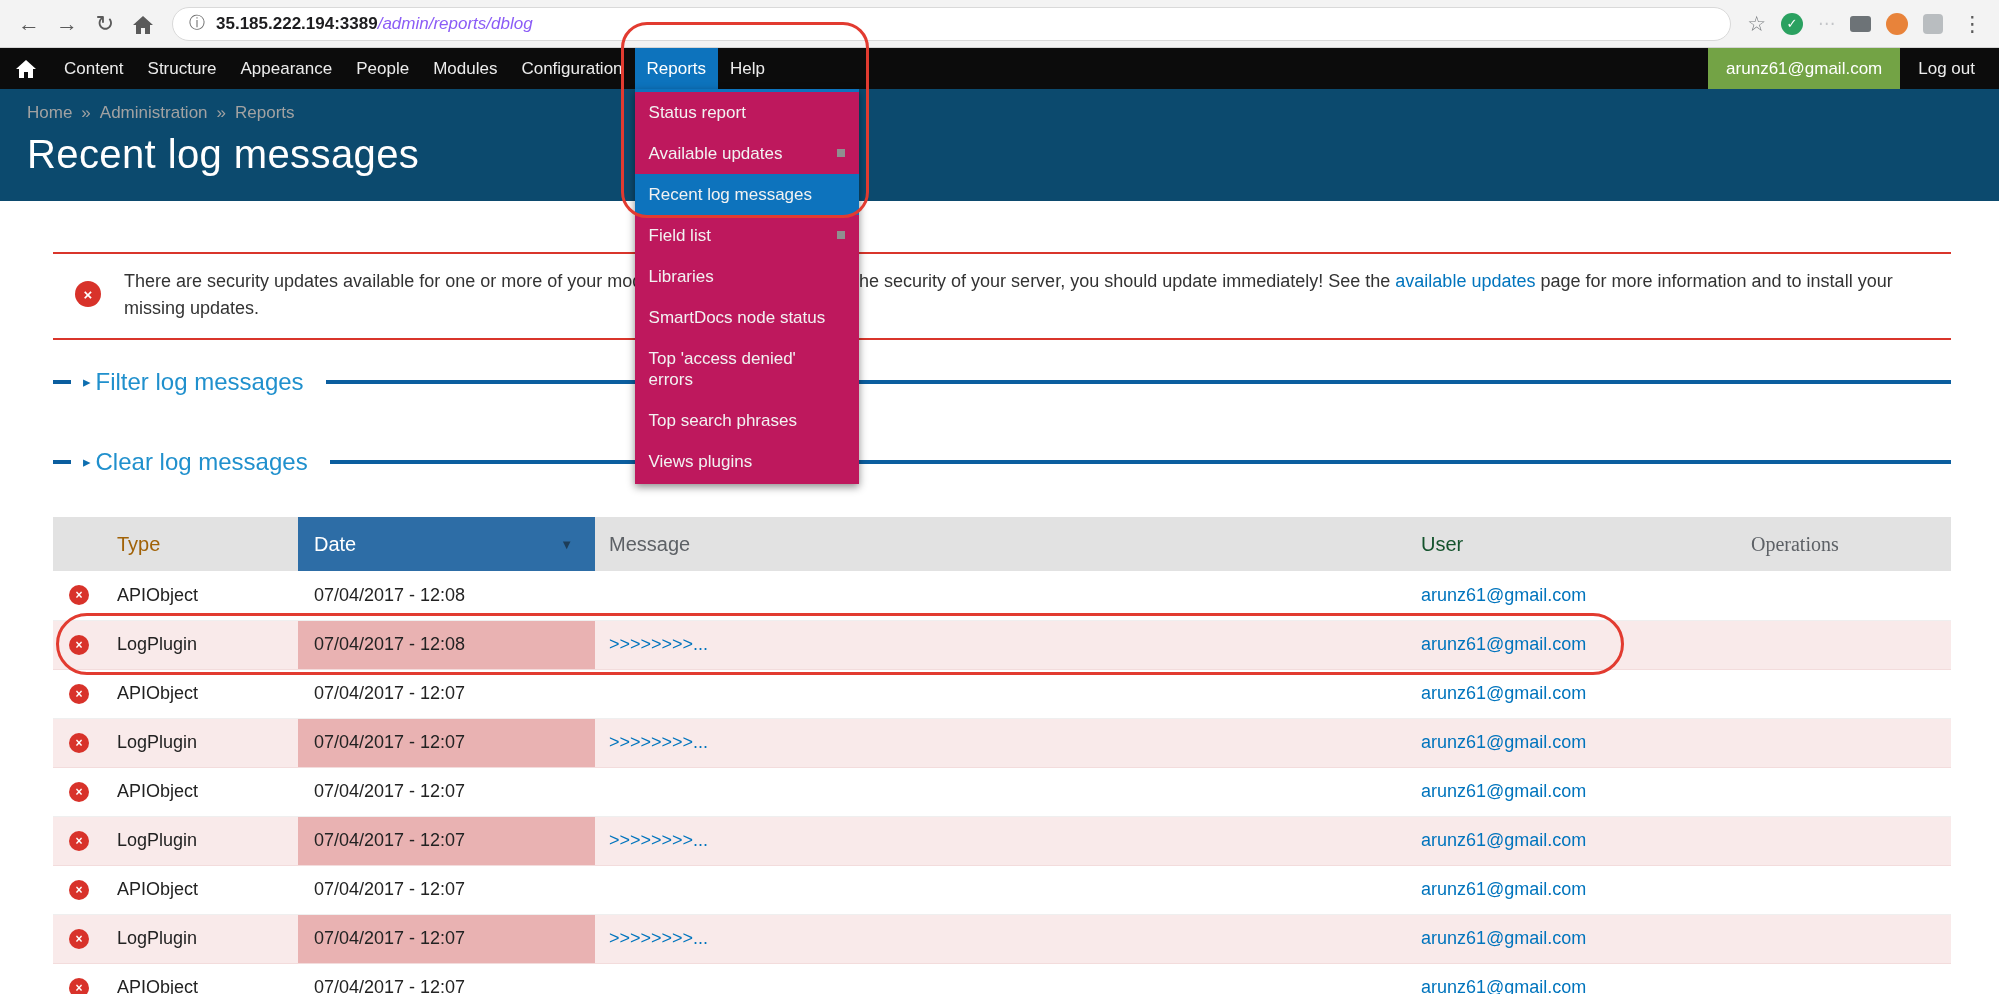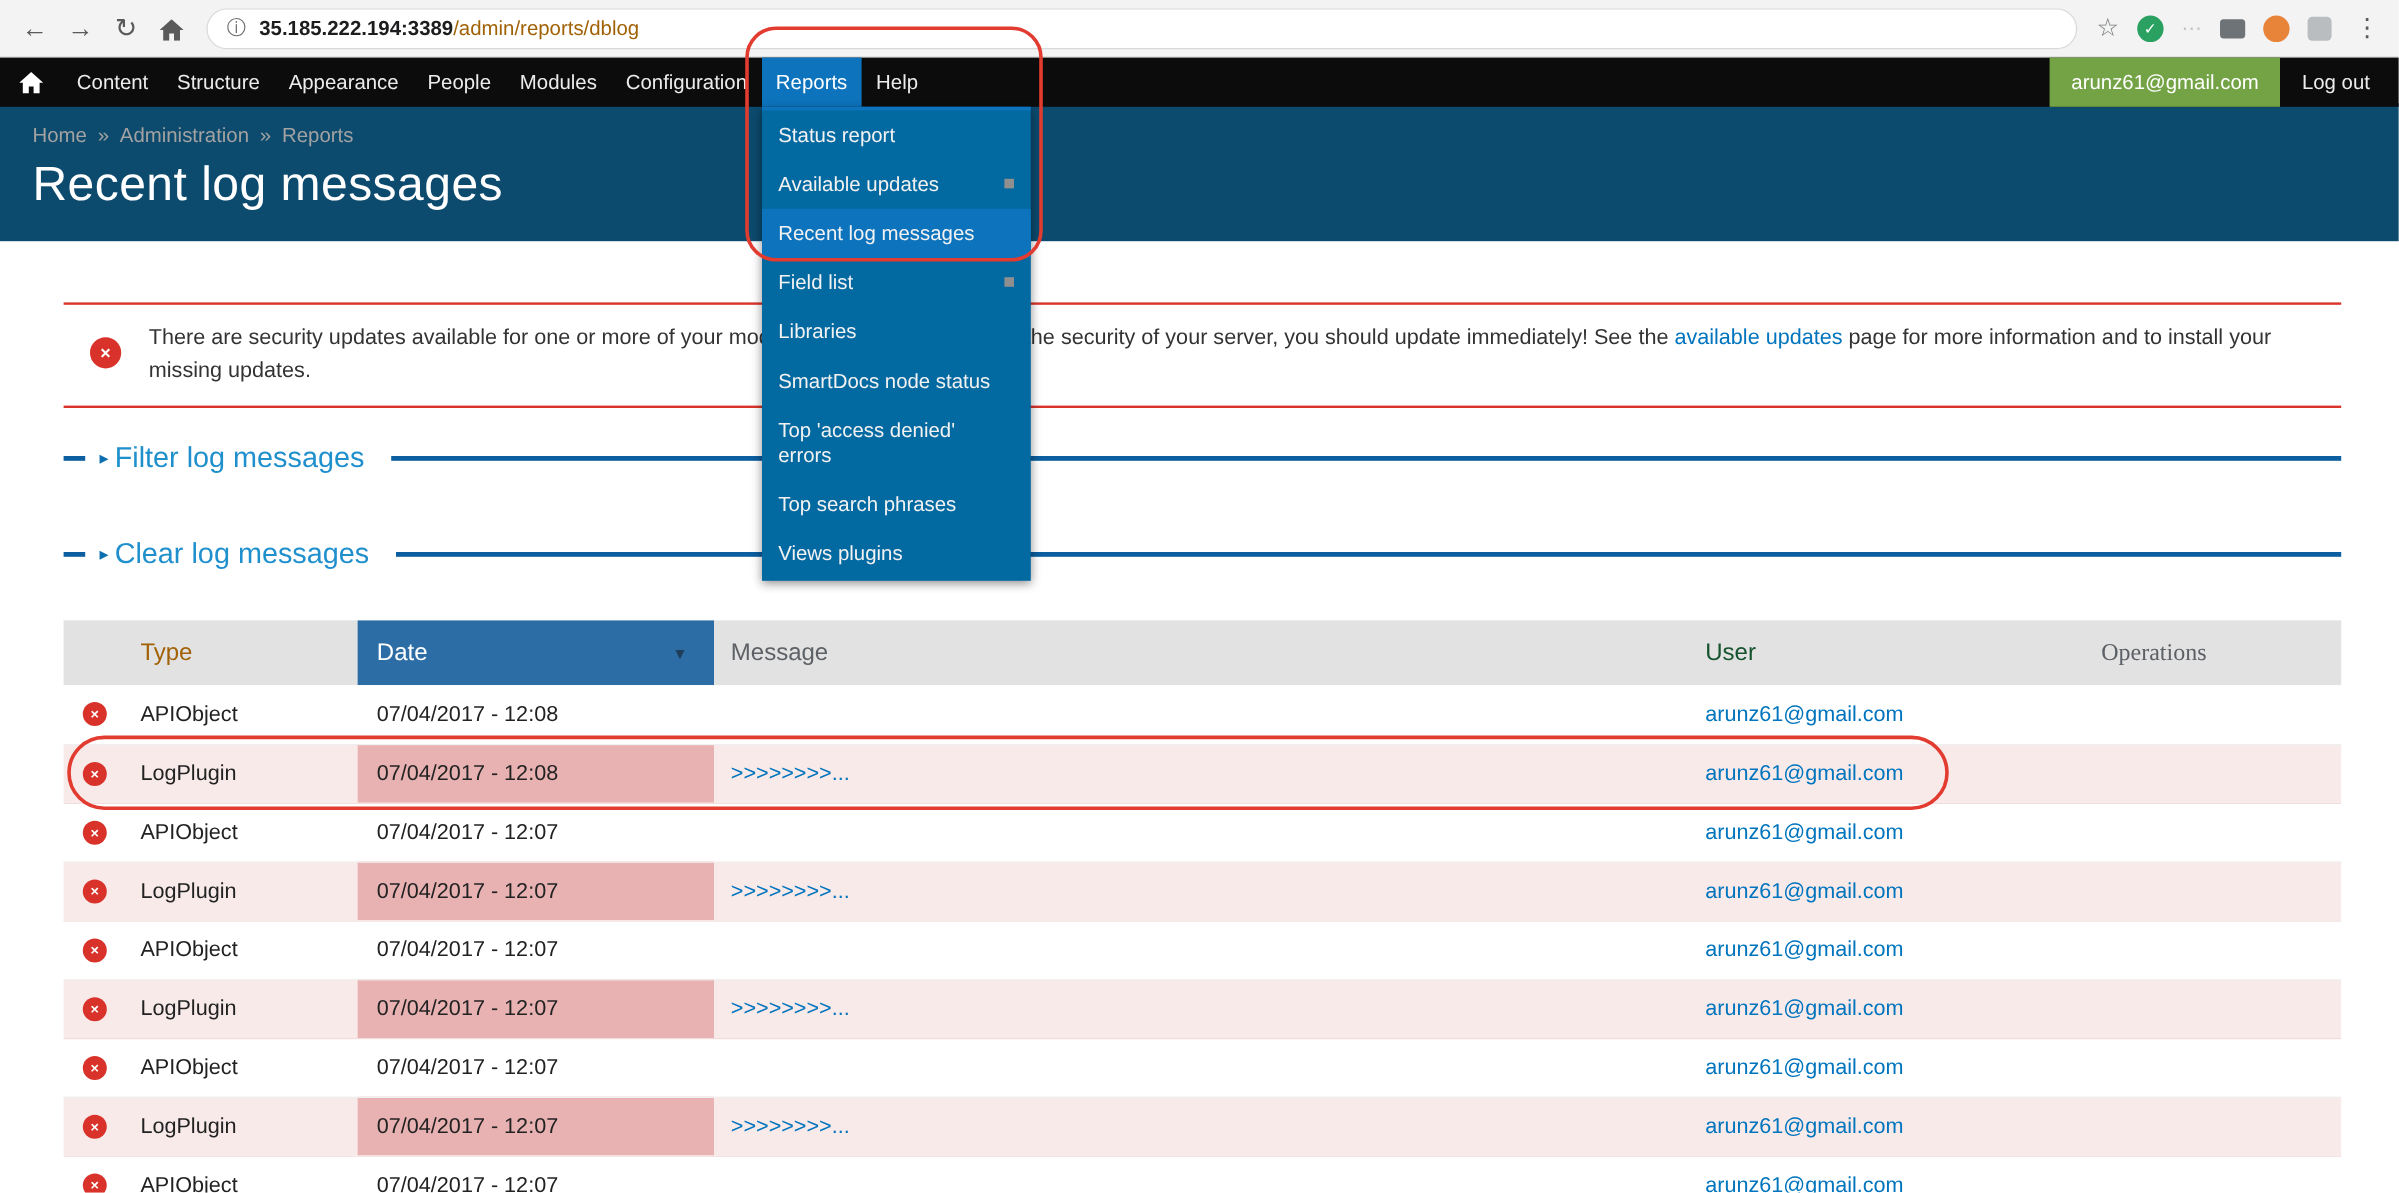--- a/index.html
+++ b/index.html
@@ -17,21 +17,21 @@
     display:flex; align-items:center; padding:0 10px; z-index:5;
   }
   .nav-icon { font-size:22px; color:#5a5a5a; width:38px; text-align:center; flex:0 0 auto; }
   .nav-icon svg { vertical-align:middle; }
   .omnibox {
     flex:1; height:34px; background:#fff; border:1px solid #d9d9d9; border-radius:17px;
     display:flex; align-items:center; padding:0 16px; margin:0 10px; overflow:hidden; white-space:nowrap;
   }
   .omnibox .info { color:#6e6e6e; font-size:16px; margin-right:11px; }
   .url-host { color:#1d1d1f; font-size:17px; font-weight:700; }
-  .url-path { color:#a16207; font-size:17px; }
+  .url-path { color:#8b5cf6; font-size:17px;font-style:italic; }
   .ext-icons { display:flex; align-items:center; gap:15px; margin:0 6px; flex:0 0 auto; }
   .ic-star  { font-size:21px; color:#767a7e; }
   .ic-check { width:22px; height:22px; border-radius:50%; background:#2aa160; color:#fff;
               font-size:13px; display:flex; align-items:center; justify-content:center; }
   .ic-dots-dim { color:#c3c5c8; font-size:17px; }
   .ic-dark  { width:21px; height:16px; background:#6d7377; border-radius:3px; display:inline-block; }
   .ic-orange{ width:22px; height:22px; border-radius:50%; background:#e8833a; display:inline-block; }
   .ic-gray  { width:20px; height:20px; border-radius:4px; background:#b9bdc0; display:inline-block; }
   .ic-kebab { font-size:21px; color:#5a5a5a; margin-left:4px; }
 
@@ -42,21 +42,21 @@
   }
   .tb-home { display:flex; align-items:center; padding:0 16px; }
   .tb-item { display:flex; align-items:center; padding:0 12px; color:#ececec; font-size:17px; white-space:nowrap; }
   .tb-item.active { background:#0d73bd; color:#fff; position:relative; z-index:30; }
   .tb-right { margin-left:auto; display:flex; align-items:stretch; }
   .tb-account { display:flex; align-items:center; background:#73a345; color:#fff; padding:0 18px; font-size:17px; }
   .tb-logout  { display:flex; align-items:center; color:#ececec; padding:0 18px; font-size:17px; }
 
   
   .dropdown {
-    position:absolute; top:100%; left:0; width:224px; background:#0369a1;
+    position:absolute; top:100%; left:0; width:224px; background:#be185d;
     border-top:3px solid #0d73bd; box-shadow:0 3px 8px rgba(0,0,0,.45); padding-bottom:2px;
   }
   .menu-item {
     display:flex; justify-content:space-between; align-items:flex-start;
     padding:10px 14px; color:#f2f2f2; font-size:17px; line-height:21px; white-space:normal;
   }
   .menu-item.active { background:#0d73bd; }
   .menu-badge { width:8px; height:8px; background:#8f8f8f; margin:6px 0 0 8px; flex:0 0 auto; }
 
   

